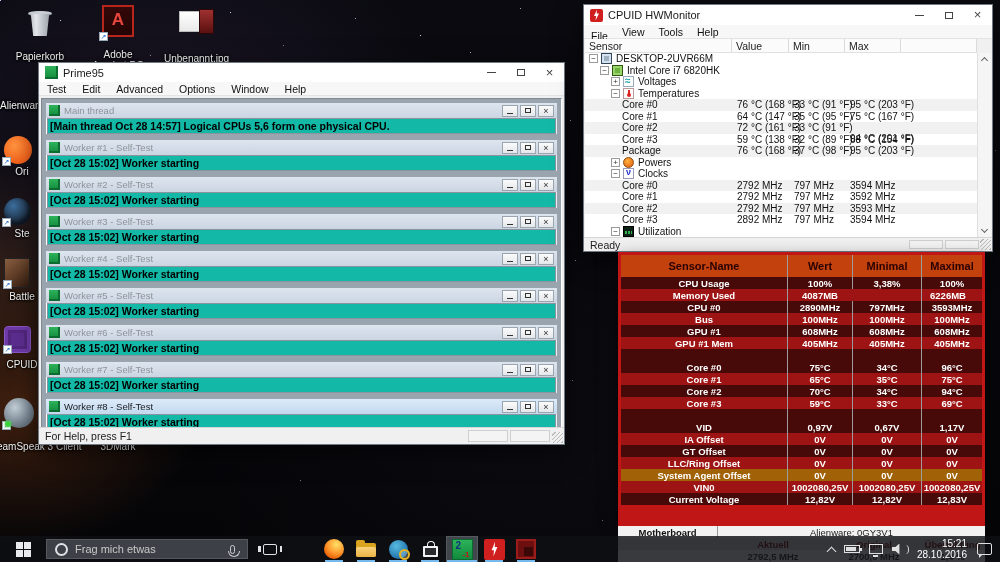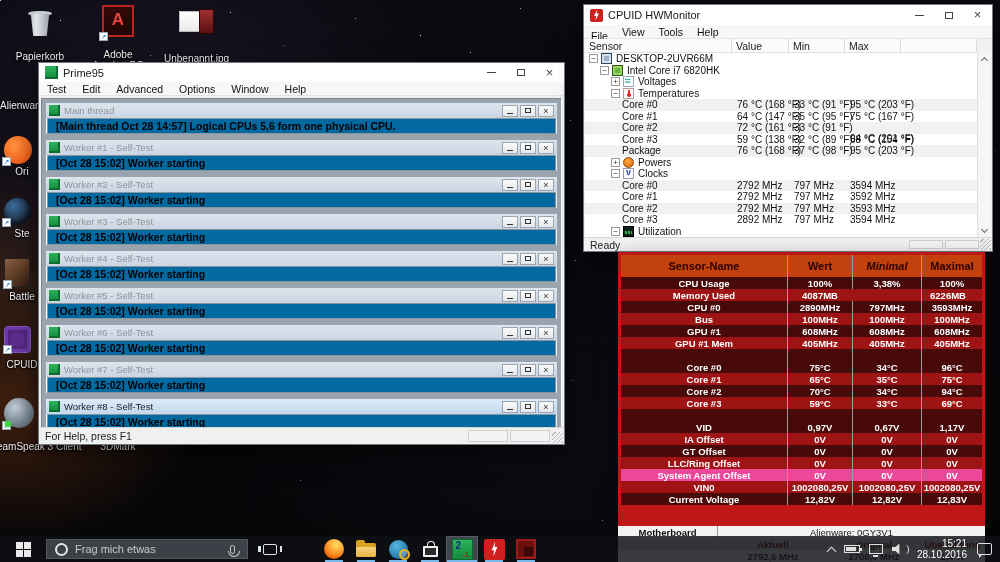--- a/index.html
+++ b/index.html
@@ -92,23 +92,23 @@
     padding-left:3px; font-size:9.5px; color:#8d939b; position:relative; }
   .mdi-child.active .mdi-title { background:linear-gradient(#dcebfa,#c3d8ee); color:#15181c; }
   .mdi-ico { width:11px; height:11px; margin-right:4px; background:linear-gradient(#2db35a,#128a3d);
     box-shadow:inset -2px -2px 0 #0c6b2e; }
   .mdi-btns { position:absolute; right:3px; top:1.5px; display:flex; gap:2px; }
   .mdi-btn { width:16px; height:12px; background:linear-gradient(#fbfbfb,#e4e7ea); border:1px solid #9aa5b0;
     display:flex; align-items:center; justify-content:center; cursor:pointer; }
   .mb-min { width:6px; height:1px; background:#333; margin-top:5px; }
   .mb-max { width:6px; height:5px; border:1px solid #333; }
   .mb-close { font-size:9px; line-height:8px; color:#333; }
-  .mdi-content { position:absolute; left:1px; right:1px; top:15px; height:16px; background:#0369a1;
+  .mdi-content { position:absolute; left:1px; right:1px; top:15px; height:16px; background:#14b8a6;
     border:1px solid #8a949e; font-size:10.5px; font-weight:bold; color:#000;
-    display:flex; align-items:center; padding-left:8px; white-space:nowrap; overflow:hidden; }
+    display:flex; align-items:center; padding-left:2px; white-space:nowrap; overflow:hidden; }
 
   
   #hwm { left:583px; top:4px; width:410px; height:248px; }
   .hwm-ico { display:inline-block; width:13px; height:13px; margin-right:5px; background:#cf1f1f;
     border-radius:2px; position:relative; }
   .hwm-ico::after, .hwmonitor-icon::after { content:""; position:absolute; left:3px; top:1px; width:7px; height:11px;
     background:#fff; clip-path:polygon(58% 0,14% 58%,44% 58%,36% 100%,86% 36%,52% 36%); }
   #hwm-header { position:absolute; left:1px; right:15px; top:34px; height:14px; background:#fbfbfb;
     display:flex; font-size:10.5px; color:#222; border-bottom:1px solid #e0e0e0; }
   .hw-col { border-right:1px solid #dadada; padding:1px 0 0 4px; }
@@ -600,21 +600,21 @@
         <div class="sb-pane" style="width:34px"></div>
         </div>
       <div class="sb-grip"></div>
     </div>
   </div>
 
   <div id="redpanel">
     <div id="red-header" style="background: #c2410c;">
         <span class="rc" style="width: 166px; color: rgb(42, 2, 2);">Sensor-Name</span>
         <span class="rc rc2" style="width: 65px; color: rgb(42, 2, 2);">Wert</span>
-        <span class="rc rc2" style="width: 69px; color: rgb(42, 2, 2); font-style: italic;">Minimal</span>
+        <span class="rc rc2" style="width: 69px; color: rgb(42, 2, 2);">Minimal</span>
         <span class="rc rc2" style="width: 61px; color: rgb(42, 2, 2);">Maximal</span>
       </div>
     <div id="red-rows">
         <div class="red-row" style="background: rgb(72, 9, 9);">
           <span class="rc" style="width: 166px; color: rgb(255, 255, 255);">CPU Usage</span>
           <span class="rc rc2" style="width: 65px; color: rgb(255, 255, 255);">100%</span>
           <span class="rc rc2" style="width: 69px; color: rgb(255, 255, 255);">3,38%</span>
           <span class="rc rc2" style="width: 61px; color: rgb(255, 255, 255);">100%</span>
         </div>
         <div class="red-row" style="background: rgb(158, 20, 20);">
@@ -700,21 +700,21 @@
           <span class="rc rc2" style="width: 65px; color: rgb(255, 255, 255);">0V</span>
           <span class="rc rc2" style="width: 69px; color: rgb(255, 255, 255);">0V</span>
           <span class="rc rc2" style="width: 61px; color: rgb(255, 255, 255);">0V</span>
         </div>
         <div class="red-row" style="background: rgb(158, 20, 20);">
           <span class="rc" style="width: 166px; color: rgb(255, 255, 255);">LLC/Ring Offset</span>
           <span class="rc rc2" style="width: 65px; color: rgb(255, 255, 255);">0V</span>
           <span class="rc rc2" style="width: 69px; color: rgb(255, 255, 255);">0V</span>
           <span class="rc rc2" style="width: 61px; color: rgb(255, 255, 255);">0V</span>
         </div>
-        <div class="red-row" style="background: #ec4899;">
+        <div class="red-row" style="background: #a16207;">
           <span class="rc" style="width: 166px; color: rgb(255, 255, 255);">System Agent Offset</span>
           <span class="rc rc2" style="width: 65px; color: rgb(255, 255, 255);">0V</span>
           <span class="rc rc2" style="width: 69px; color: rgb(255, 255, 255);">0V</span>
           <span class="rc rc2" style="width: 61px; color: rgb(255, 255, 255);">0V</span>
         </div>
         <div class="red-row" style="background: rgb(158, 20, 20);">
           <span class="rc" style="width: 166px; color: rgb(255, 255, 255);">VIN0</span>
           <span class="rc rc2" style="width: 65px; color: rgb(255, 255, 255);">1002080,25V</span>
           <span class="rc rc2" style="width: 69px; color: rgb(255, 255, 255);">1002080,25V</span>
           <span class="rc rc2" style="width: 61px; color: rgb(255, 255, 255);">1002080,25V</span>

